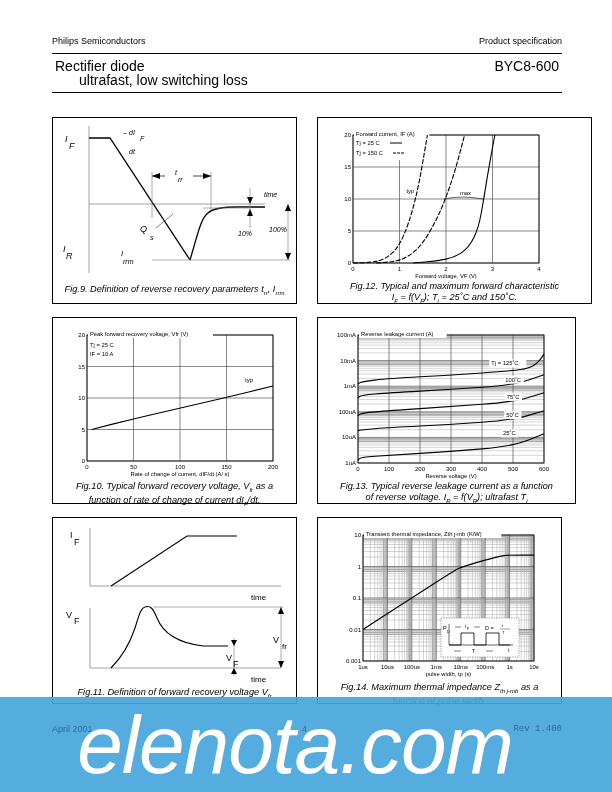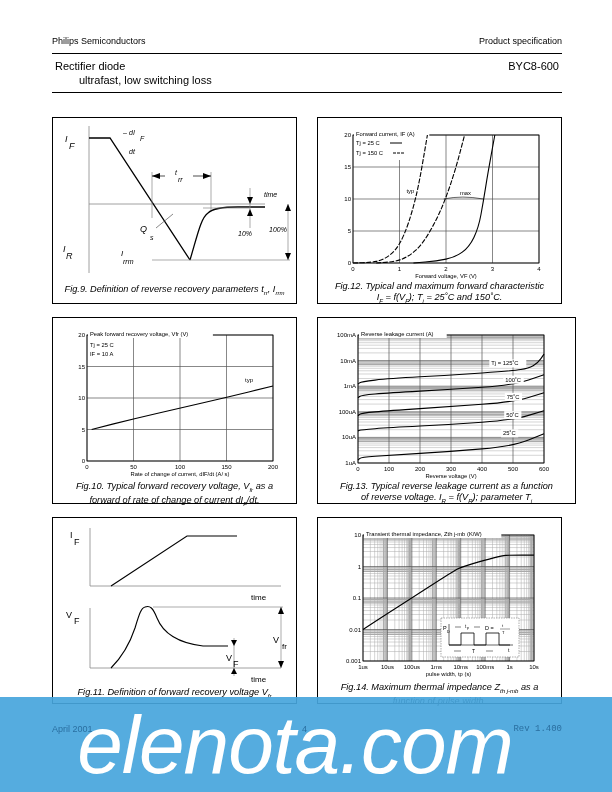--- a/index.html
+++ b/index.html
@@ -1,21 +1,21 @@
 <!DOCTYPE html>
 <html><head>
 <meta charset="utf-8">
 <style>
   html, body { margin: 0; padding: 0; }
   body { width: 612px; height: 792px; position: relative; background: #ffffff; overflow: hidden;
          font-family: "Liberation Sans", sans-serif; color: #000; }
   .abs { position: absolute; }
   .hdr-small { font-size: 9px; top: 36px; }
   .rule { position: absolute; left: 52px; width: 510px; height: 0; border-top: 1.5px solid #000; }
-  .title { font-size: 11px; line-height: 14px; }
+  .title { font-size: 14px; line-height: 14px; }
   .box { position: absolute; border: 1px solid #000; background: #fff; box-sizing: border-box; }
   .box svg { position: absolute; left: 0; top: 0; }
   .cap { position: absolute; left: 0; width: 100%; text-align: center; font-style: italic; font-size: 9.2px; line-height: 10.5px; }
   svg text { font-family: "Liberation Sans", sans-serif; }
   .banner { position: absolute; left: 0; top: 697px; width: 612px; height: 95px; background: rgba(70,165,220,0.92); }
   .wm { position: absolute; left: 0; top: 700px; width: 590px; text-align: center; color: #fff; font-size: 82px;
         line-height: 90px; letter-spacing: -1px; font-style: italic; }
   .foot { position: absolute; top: 724px; font-size: 9px; color: #2a6fa0; }
 </style>
 </head>
@@ -66,21 +66,21 @@
     <text x="10" y="134" font-size="9" font-style="italic">I</text>
     <text x="13" y="141" font-size="9" font-style="italic">R</text>
     <text x="68" y="138" font-size="8" font-style="italic">I</text>
     <text x="70" y="146" font-size="7" font-style="italic">rrm</text>
   </svg>
   <div class="cap" style="top:166px;">
     <span>Fig.9.  Definition of reverse recovery parameters t</span><sub style="font-size:6px">rr</sub><span>, I</span><sub style="font-size:6px">rrm</sub>
   </div>
 </div>
 
-<div class="box" style="left:317px; top:117px; width:245px; height:187px;">
+<div class="box" style="left:317px; top:117px; width:275px; height:187px;">
   <svg id="fig12svg" width="245" height="187">
       <line x1="35" y1="17" x2="35" y2="145" stroke="#555" stroke-width="0.7"></line>
       <text x="35" y="153" font-size="6" text-anchor="middle">0</text>
       <line x1="81.5" y1="17" x2="81.5" y2="145" stroke="#555" stroke-width="0.7"></line>
       <text x="81.5" y="153" font-size="6" text-anchor="middle">1</text>
       <line x1="128" y1="17" x2="128" y2="145" stroke="#555" stroke-width="0.7"></line>
       <text x="128" y="153" font-size="6" text-anchor="middle">2</text>
       <line x1="174.5" y1="17" x2="174.5" y2="145" stroke="#555" stroke-width="0.7"></line>
       <text x="174.5" y="153" font-size="6" text-anchor="middle">3</text>
       <line x1="221" y1="17" x2="221" y2="145" stroke="#555" stroke-width="0.7"></line>
@@ -144,21 +144,21 @@
       <text x="37" y="18" font-size="5.8">Peak forward recovery voltage,  Vfr (V)</text>
       <text x="127" y="158" font-size="5.8" text-anchor="middle">Rate of change of current, dIF/dt (A/ s)</text>
       <path d="M38.65,111.5 Q38.65,111.5 59.575,106.145 Q80.5,100.78999999999999 103.75,95.435 Q127,90.08 150.25,84.725 Q173.5,79.37 196.75,73.7 L220,68.03" fill="none" stroke="#000" stroke-width="1.1" stroke-dasharray="none"></path>
       <rect x="36" y="22" width="34" height="20" fill="#fff"></rect>
       <text x="37" y="29" font-size="5.8">Tj = 25 C</text>
       <text x="37" y="38" font-size="5.8">IF = 10 A</text>
       <text x="192.1" y="64.25" font-size="6">typ</text>
     </svg>
   <div class="cap" style="top:163px;">
     <div><span>Fig.10.  Typical forward recovery voltage, V</span><sub style="font-size:6px">fr</sub><span> as a</span></div>
-    <div><span>forward of rate of change of current dI</span><sub style="font-size:6px">F</sub><span>/dt.</span></div>
+    <div><span>function of rate of change of current dI</span><sub style="font-size:6px">F</sub><span>/dt.</span></div>
   </div>
 </div>
 
 <div class="box" style="left:317px; top:317px; width:259px; height:187px;">
   <svg id="fig13svg" width="245" height="187">
       <line x1="40" y1="137.29363211100207" x2="226" y2="137.29363211100207" stroke="#aaa" stroke-width="0.5"></line>
       <line x1="40" y1="132.78569587917664" x2="226" y2="132.78569587917664" stroke="#aaa" stroke-width="0.5"></line>
       <line x1="40" y1="129.58726422200417" x2="226" y2="129.58726422200417" stroke="#aaa" stroke-width="0.5"></line>
       <line x1="40" y1="127.10636788899792" x2="226" y2="127.10636788899792" stroke="#aaa" stroke-width="0.5"></line>
       <line x1="40" y1="125.07932799017871" x2="226" y2="125.07932799017871" stroke="#aaa" stroke-width="0.5"></line>
@@ -238,21 +238,21 @@
       <text x="187.25" y="63.69206376817456" font-size="5.8">100˚C</text>
       <rect x="186.8" y="74.8681605550104" width="17.2" height="8" fill="#fff"></rect>
       <text x="188.8" y="80.8681605550104" font-size="5.8">75˚C</text>
       <rect x="186.18" y="93.11477274884469" width="17.2" height="8" fill="#fff"></rect>
       <text x="188.18" y="99.11477274884469" font-size="5.8">50˚C</text>
       <rect x="183.08" y="111.3729601011808" width="17.2" height="8" fill="#fff"></rect>
       <text x="185.08" y="117.3729601011808" font-size="5.8">25˚C</text>
     </svg>
   <div class="cap" style="top:163px;">
     <div>Fig.13.  Typical reverse leakage current as a function</div>
-    <div><span>of reverse voltage. I</span><sub style="font-size:6px">R</sub><span> = f(V</span><sub style="font-size:6px">R</sub><span>); parameter T</span><sub style="font-size:6px">j</sub></div>
+    <div><span>of reverse voltage. I</span><sub style="font-size:6px">R</sub><span> = f(V</span><sub style="font-size:6px">R</sub><span>); ultrafast T</span><sub style="font-size:6px">j</sub></div>
   </div>
 </div>
 
 <div class="box" style="left:52px; top:517px; width:245px; height:187px;">
   <svg width="245" height="187">
     <line x1="37" y1="10" x2="37" y2="68" stroke="#888" stroke-width="0.8"></line>
     <line x1="37" y1="68" x2="228" y2="68" stroke="#888" stroke-width="0.8"></line>
     <polyline points="58,68 134,18 184,18" fill="none" stroke="#000" stroke-width="1.1"></polyline>
     <line x1="37" y1="90" x2="37" y2="150" stroke="#888" stroke-width="0.8"></line>
     <line x1="37" y1="150" x2="228" y2="150" stroke="#888" stroke-width="0.8"></line>

